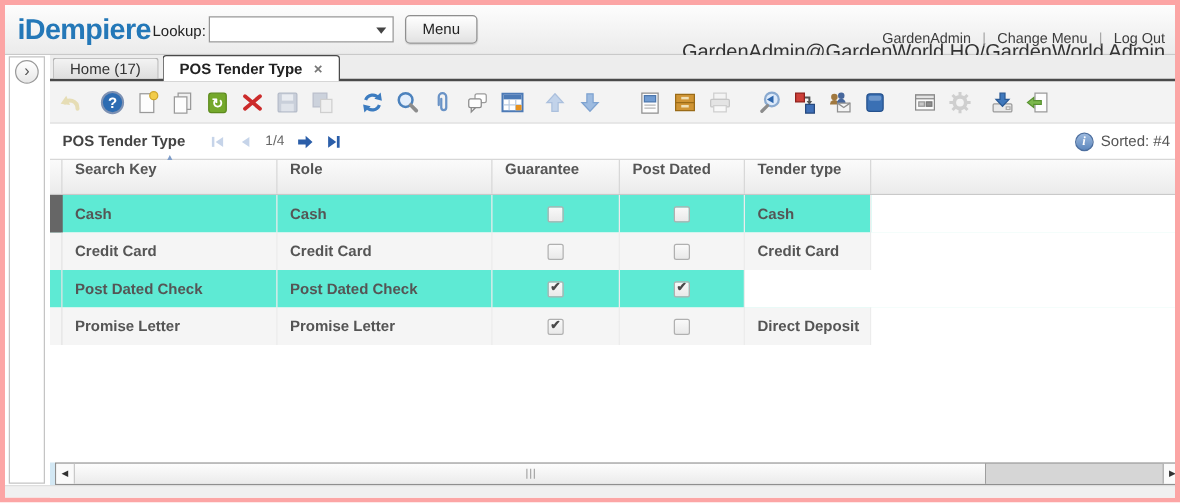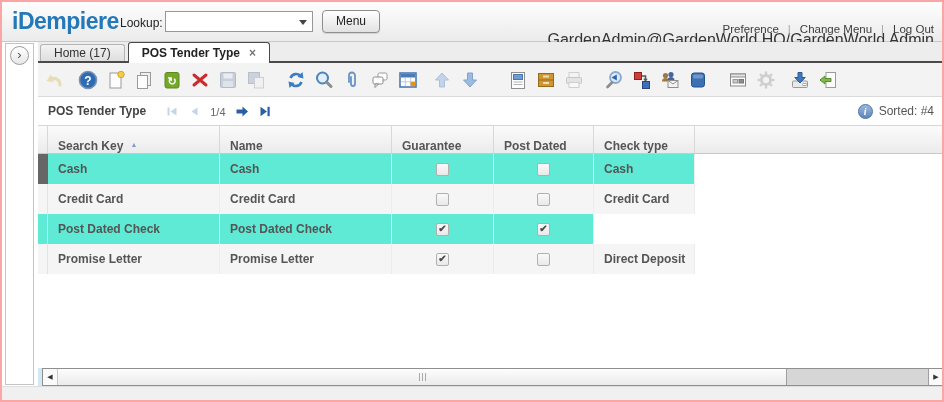--- a/index.html
+++ b/index.html
@@ -1,20 +1,20 @@
 <!DOCTYPE html>
 <html><head>
 <meta charset="utf-8">
 <style>
   * { box-sizing: border-box; margin: 0; padding: 0; }
   html,body { background:#fff; }
   body { font-family:"Liberation Sans", sans-serif; }
 
   .app { position:relative; width:944px; height:402px; background:#fff;
-         border:2px solid #fca5a5; overflow:hidden; font-size:12px; color:#333; }
+         border:4px solid #fca5a5; overflow:hidden; font-size:12px; color:#333; }
 
   
   .top-header { position:absolute; left:0; top:0; width:100%; height:40px;
                 background:linear-gradient(#fdfdfd,#ebebeb); border-bottom:1px solid #c9c9c9; }
   .logo { position:absolute; left:10px; top:6px; font-size:23px; font-weight:bold;
           color:#2478b8; letter-spacing:-0.5px; }
   .lookup-label { position:absolute; left:118px; top:14px; color:#222; }
   .lookup-combo { position:absolute; left:163px; top:9px; width:148px; height:21px;
                   background:#fff; border:1px solid #979797; }
   .lookup-combo input { position:absolute; left:1px; top:1px; width:128px; height:17px;
@@ -59,34 +59,34 @@
   .toolbar { height:34px; background:#f3f3f3; border-bottom:1px solid #dadada;
              display:flex; align-items:center; padding-left:3px; }
   .tbtn { width:26px; height:26px; margin-right:2px; display:flex; align-items:center;
           justify-content:center; border-radius:3px; }
   .tbtn svg { display:block; }
   .gap-sm { margin-left:6px; } .gap-md { margin-left:12px; } .gap-lg { margin-left:20px; }
 
   
   .navbar { height:28px; background:#fff; display:flex; align-items:center; padding:0 12px 0 10px; }
   .nav-title { font-weight:bold; color:#444; margin-right:20px; }
-  .pager { display:flex; align-items:flex-end; }
+  .pager { display:flex; align-items:center; }
   .pager .pbtn { margin-right:9px; display:flex; align-items:center; }
   .page-num { color:#666; font-size:11px; margin-right:9px; }
   .nav-right { margin-left:auto; display:flex; align-items:center; }
   .info-badge { width:15px; height:15px; border-radius:50%; margin-right:6px;
                 background:linear-gradient(#9cb9de,#5d87bd); border:1px solid #4d6f9f;
                 color:#fff; font-size:10px; font-weight:bold; font-style:italic;
                 text-align:center; line-height:13px; font-family:"Liberation Serif",serif; }
   .sorted-label { color:#555; }
 
   
   .grid-header { height:29px; display:flex; background:linear-gradient(#fbfbfb,#ebebeb);
                  border-top:1px solid #d7d7d7; border-bottom:1px solid #c9c9c9; }
-  .hcell { display:flex; align-items:flex-end; padding-left:10px; font-weight:bold; color:#555;
+  .hcell { display:flex; align-items:flex-start; padding-left:10px; font-weight:bold; color:#555;
            border-right:1px solid #d8d8d8; }
   .hcell.sel { width:10px; padding:0; }
   .hcell.filler { flex:1; border-right:none; }
   .sort-arrow { color:#7f9dc9; font-size:7px; margin-left:7px; position:relative; top:-5px; }
 
   .grid-row { height:30px; display:flex; background:#5eead4; }
   .grid-row.odd { background:#f5f5f5; }
   .sel-cell { width:10px; border-right:1px solid #e3e3e3; }
   .grid-row.selected .sel-cell { background:#666; border-right-color:#666; }
   .cell { display:flex; align-items:center; padding-left:10px; font-weight:bold; color:#555;
@@ -123,21 +123,21 @@
   <div class="top-header" data-interactable="false">
     <div class="logo" data-interactable="false">iDempiere</div>
     <div class="lookup-label" data-interactable="false">Lookup:</div>
     <div class="lookup-combo" data-interactable="true">
       <input data-interactable="true" value="" style="">
       <span class="combo-arrow" data-interactable="true"></span>
     </div>
     <div class="menu-btn" data-interactable="true">Menu</div>
     <div class="user-info" data-interactable="false">GardenAdmin@GardenWorld.HQ/GardenWorld Admin</div>
     <div class="user-links" data-interactable="false">
-      <span data-interactable="true">Preference</span>
+      <span data-interactable="true">GardenAdmin</span>
       <span class="sep" data-interactable="false">|</span>
       <span data-interactable="true">Change Menu</span>
       <span class="sep" data-interactable="false">|</span>
       <span data-interactable="true">Log Out</span>
     </div>
   </div>
 
   <div class="west-panel" data-interactable="false">
     <div class="expand-btn" data-interactable="true">›</div>
   </div>
@@ -375,30 +375,30 @@
     </div>
 
     <div class="grid" data-interactable="false">
       <div class="grid-header" data-interactable="false">
           <div class="hcell sel" data-interactable="false"></div>
           <div class="hcell" data-interactable="true" style="width: 172px;">
             <span data-interactable="false">Search Key</span>
             <span class="sort-arrow" data-interactable="false">▲</span>
           </div>
           <div class="hcell" data-interactable="true" style="width: 172px;">
-            <span data-interactable="false">Name</span>
+            <span data-interactable="false">Role</span>
           </div>
           <div class="hcell" data-interactable="true" style="width: 102px;">
             <span data-interactable="false">Guarantee</span>
           </div>
           <div class="hcell" data-interactable="true" style="width: 100px;">
             <span data-interactable="false">Post Dated</span>
           </div>
           <div class="hcell" data-interactable="true" style="width: 101px;">
-            <span data-interactable="false">Check type</span>
+            <span data-interactable="false">Tender type</span>
           </div>
           <div class="hcell filler" data-interactable="false"></div>
         </div>
       <div data-interactable="false">
           <div class="grid-row selected" data-interactable="true">
             <div class="sel-cell" data-interactable="true"></div>
             <div class="cell" data-interactable="true" style="width: 172px;">Cash</div>
             <div class="cell" data-interactable="true" style="width: 172px;">Cash</div>
             <div class="cell center" data-interactable="false" style="width: 102px;">
               <span class="checkbox" data-interactable="true"></span>

